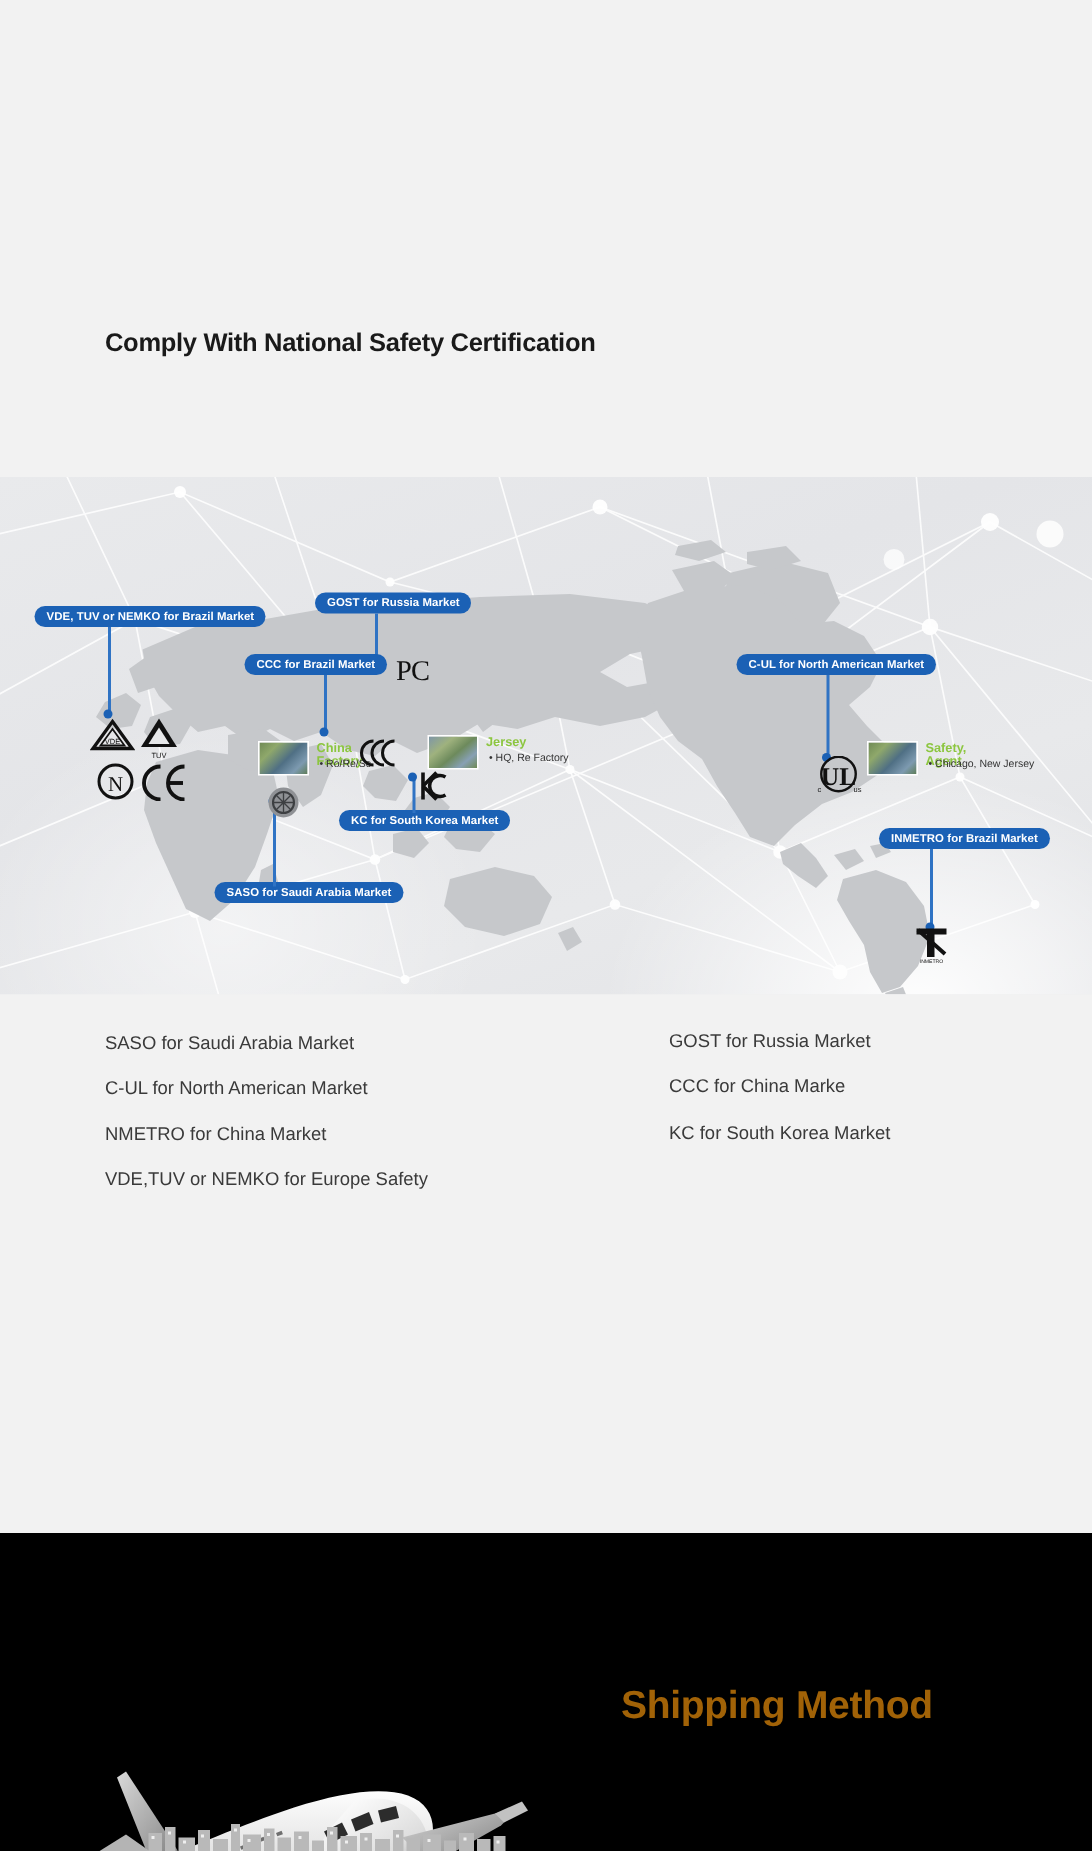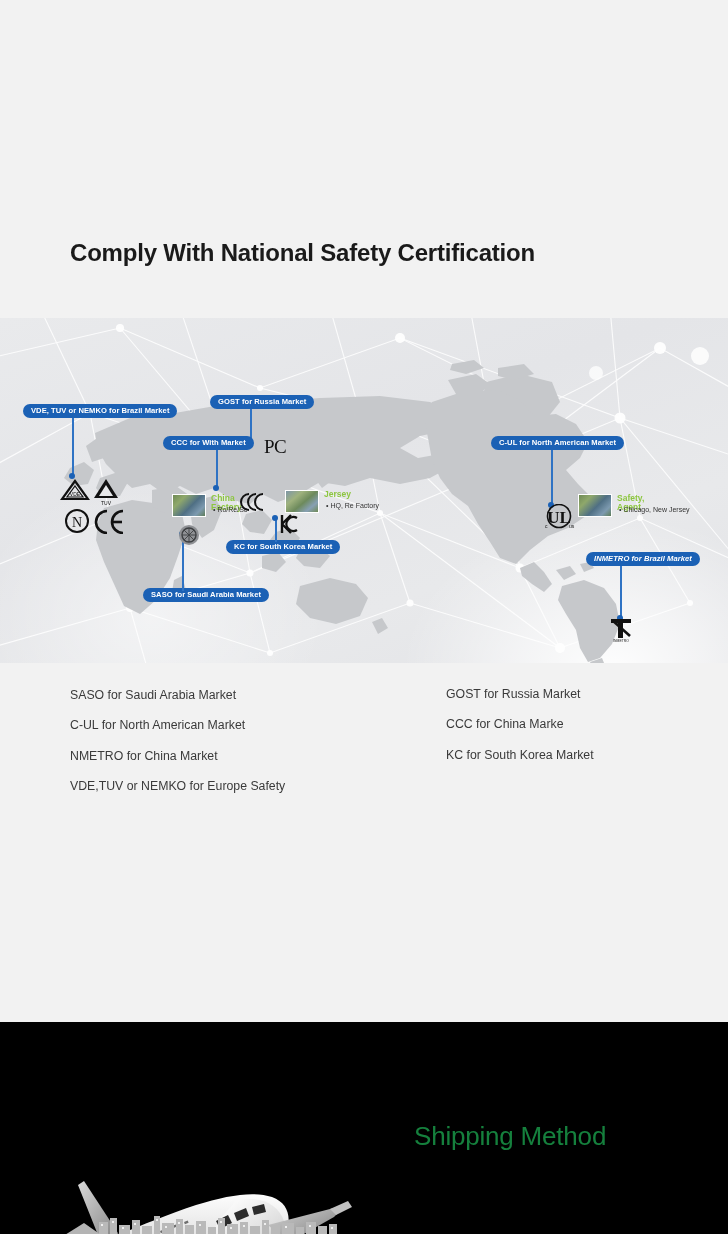--- a/index.html
+++ b/index.html
@@ -11,22 +11,22 @@
     overflow:hidden;
   }
 
   
   .title-band{
     position:absolute; left:0; top:0; width:728px; height:318px;
     background:#f2f2f2;
   }
   .page-title{
     position:absolute; left:70px; top:219px;
-    font-size:24px; font-weight:bold; color:#1a1a1a;
-    letter-spacing:-0.2px; white-space:nowrap;margin-top:20px;
+    font-size:17px; font-weight:bold; color:#1a1a1a;
+    letter-spacing:-0.2px; white-space:nowrap;
   }
 
   
   .map-section{
     position:absolute; left:0; top:318px; width:728px; height:345px;
     overflow:hidden;
     background:
       radial-gradient(ellipse 300px 220px at 612px 352px, rgba(255,255,255,0.95) 0%, rgba(255,255,255,0.55) 32%, rgba(255,255,255,0) 70%),
       radial-gradient(ellipse 250px 200px at 150px 300px, rgba(255,255,255,0.5) 0%, rgba(255,255,255,0) 70%),
       linear-gradient(160deg,#e9eaec 0%,#e4e5e8 40%,#e8e9eb 70%,#e2e3e6 100%);
@@ -88,21 +88,21 @@
   }
 
   
   .ship-section{
     position:absolute; left:0; top:1022px; width:728px; height:212px;
     background:#000;
     overflow:hidden;
   }
   .ship-title{
     position:absolute; left:414px; top:1121px;
-    font-size:26px; font-weight:normal; color:#15803d; letter-spacing:-0.2px;
+    font-size:26px; font-weight:bold; color:#a16207; letter-spacing:-0.2px;
     white-space:nowrap;
   }
   .plane-wrap{ position:absolute; left:0px; top:1105px; }
   .city-strip{
     position:absolute; left:95px; top:1213px; width:245px; height:21px;
     overflow:hidden;
   }
 </style>
 </head>
 <body>
@@ -213,37 +213,37 @@
   </svg>
 
   <div class="pin-label" style="left:23px; top:86px;">VDE, TUV or NEMKO for Brazil Market</div>
   <div class="pin-stem" style="left:72px; top:100px; height:58px;"></div>
   <div class="pin-dot" style="left:69px; top:155px;"></div>
 
   <div class="pin-label" style="left:210px; top:77px;">GOST for Russia Market</div>
   <div class="pin-stem" style="left:250px; top:91px; height:36px;"></div>
   <div class="pin-dot" style="left:247px; top:124px;"></div>
 
-  <div class="pin-label" style="left:163px; top:118px;">CCC for With Market</div>
+  <div class="pin-label" style="left:163px; top:118px;">CCC for Brazil Market</div>
   <div class="pin-stem" style="left:216px; top:132px; height:38px;"></div>
   <div class="pin-dot" style="left:213px; top:167px;"></div>
 
   <div class="pin-label" style="left:226px; top:222px;">KC for South Korea Market</div>
   <div class="pin-stem" style="left:275px; top:202px; height:22px;"></div>
   <div class="pin-dot" style="left:272px; top:197px;"></div>
 
   <div class="pin-label" style="left:143px; top:270px;">SASO for Saudi Arabia Market</div>
   <div class="pin-stem" style="left:182px; top:217px; height:56px;"></div>
   <div class="pin-dot" style="left:179px; top:213px;"></div>
 
   <div class="pin-label" style="left:491px; top:118px;">C-UL for North American Market</div>
   <div class="pin-stem" style="left:551px; top:132px; height:55px;"></div>
   <div class="pin-dot" style="left:548px; top:184px;"></div>
 
-  <div class="pin-label" style="left:586px; top:234px;font-style:italic;">INMETRO for Brazil Market</div>
+  <div class="pin-label" style="left:586px; top:234px;">INMETRO for Brazil Market</div>
   <div class="pin-stem" style="left:620px; top:248px; height:52px;"></div>
   <div class="pin-dot" style="left:617px; top:297px;"></div>
 
   <div class="fac" style="left:172px; top:176px;">
     <div class="fac-thumb"></div>
     <div class="fac-name">China Factory</div>
     <div class="fac-sub">• Ro/Re/Sc</div>
   </div>
 
   <div class="fac" style="left:285px; top:172px;">

